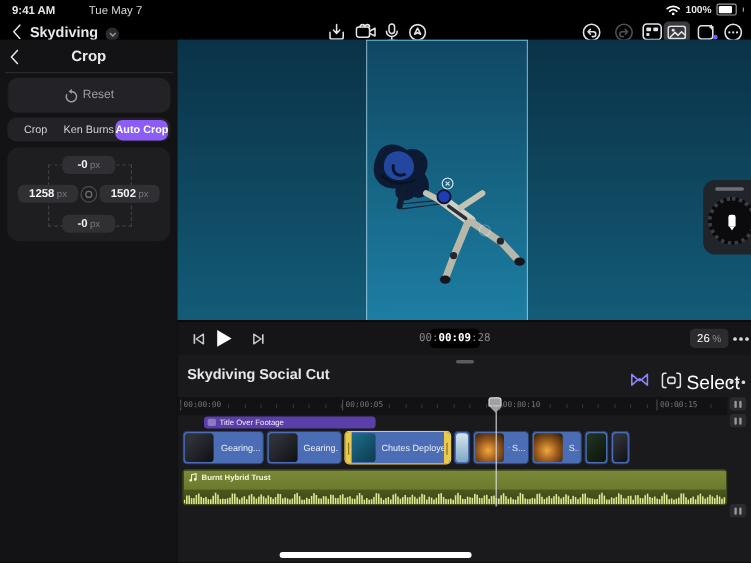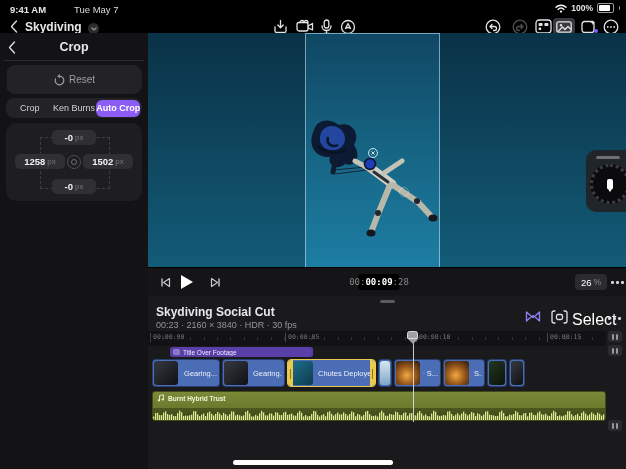--- a/index.html
+++ b/index.html
@@ -348,21 +348,20 @@
     <div class="abs dots" style="left:463px;top:13px">
         <i></i>
         <i></i>
         <i></i>
       </div>
   </div>
 
   <div class="abs" id="timeline">
     <div class="abs" id="drag-handle"></div>
     <div class="abs" id="tl-title">Skydiving Social Cut</div>
-    <div class="abs" id="tl-subtitle">00:23 · 2160 × 3840 · HDR · 30 fps</div>
 
 
     <svg class="abs" id="connections-icon" width="16" height="15" viewBox="0 0 16 15">
       <path d="M1.5,3 L6.5,7.5 L1.5,12 Z M14.5,3 L9.5,7.5 L14.5,12 Z" fill="none" stroke="#8c82f8" stroke-width="1.3" stroke-linejoin="round"></path>
       <circle cx="8" cy="7.5" r="1.5" fill="#8c82f8"></circle>
     </svg>
     <svg class="abs" id="bracket-icon" width="17" height="14" viewBox="0 0 17 14">
       <path d="M4,1 H3 a2,2 0 0 0 -2,2 v8 a2,2 0 0 0 2,2 h1 M13,1 h1 a2,2 0 0 1 2,2 v8 a2,2 0 0 1 -2,2 h-1" class="icn" stroke-width="1.2"></path>
       <rect x="5.5" y="4.5" width="6" height="5" rx="1.5" class="icn" stroke-width="1.2"></rect>
     </svg>

